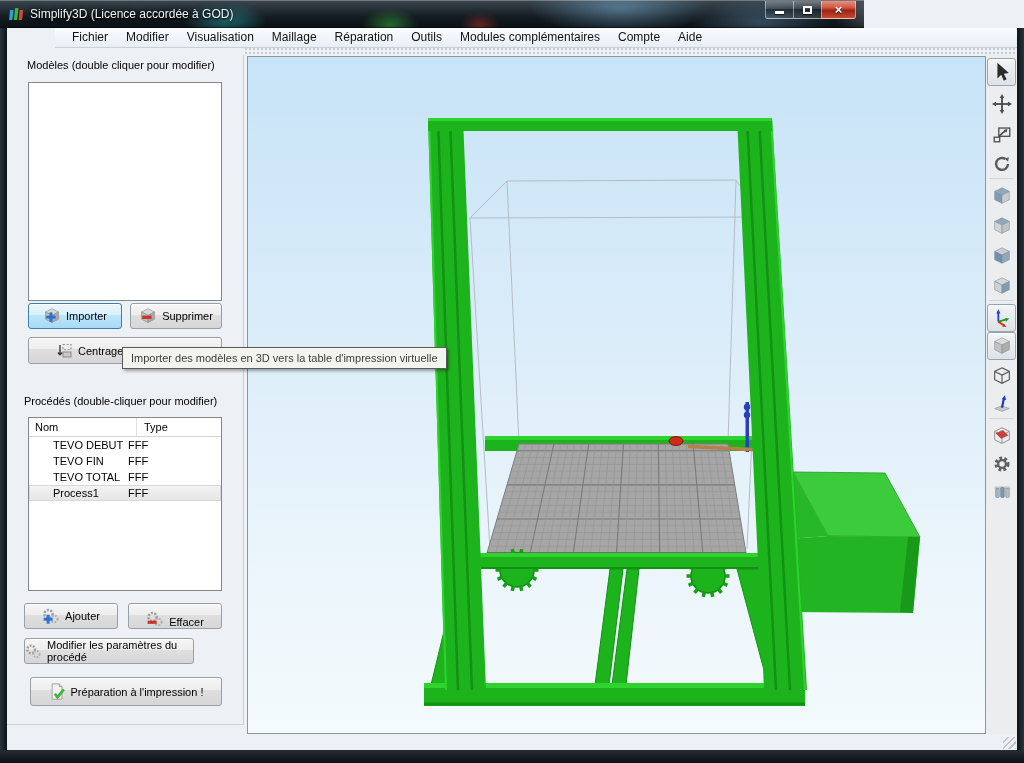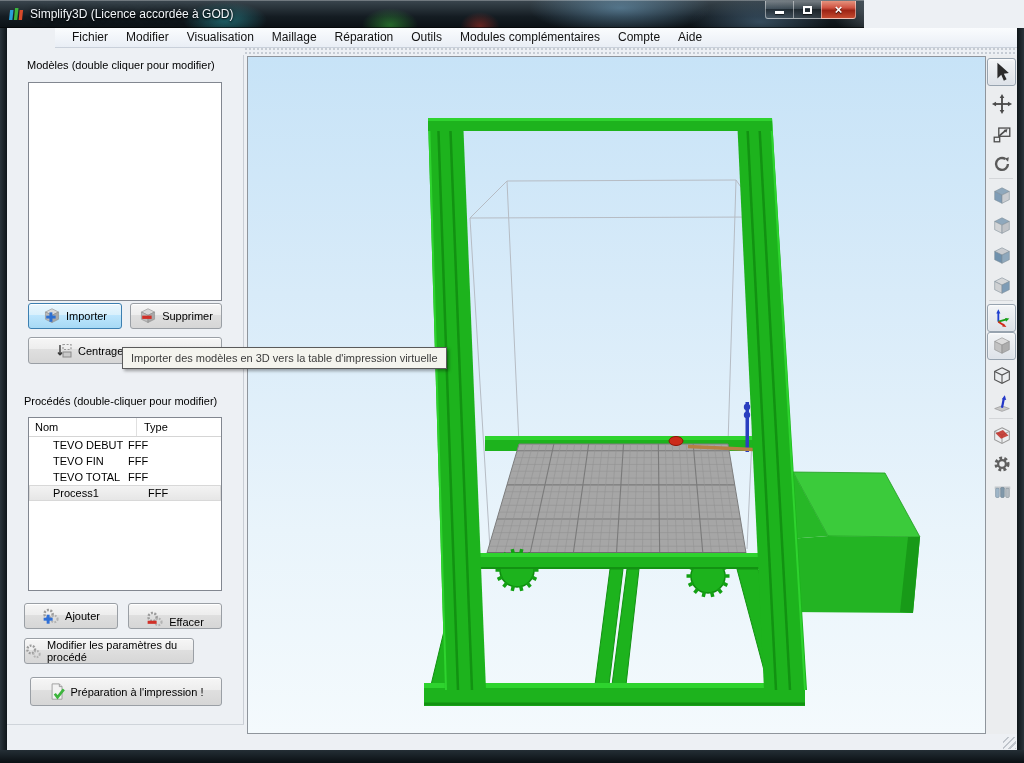--- a/index.html
+++ b/index.html
@@ -89,21 +89,20 @@
   }
   .proc-head{display:flex;height:18px;line-height:18px;border-bottom:1px solid #d5d5d5;}
   .proc-head .c1{width:108px;padding-left:6px;border-right:1px solid #e0e0e0;box-sizing:border-box;}
   .proc-head .c2{flex:1;padding-left:7px;}
   .proc-row{display:flex;height:16px;line-height:16px;}
   .proc-row .c1{width:92px;padding-left:24px;box-sizing:border-box;white-space:nowrap;}
   .proc-row .c2{flex:1;padding-left:7px;}
   .proc-row.selected{
     background:linear-gradient(#f4f4f4,#e5e5e5);
     box-shadow:inset 0 0 0 1px #d8d8d8;
-    gap:20px;
   }
   
   .viewport{
     position:absolute;left:247px;top:56px;width:739px;height:678px;
     border:1px solid #8f959c;box-sizing:border-box;
     background:linear-gradient(180deg,#c7e3f7 0%,#d8ebf9 35%,#e9f4fb 70%,#f4fafd 100%);
   }
   .viewport svg{display:block;}
   
   .right-toolbar{position:absolute;left:986px;top:55px;width:31px;height:679px;background:#ebedef;}

